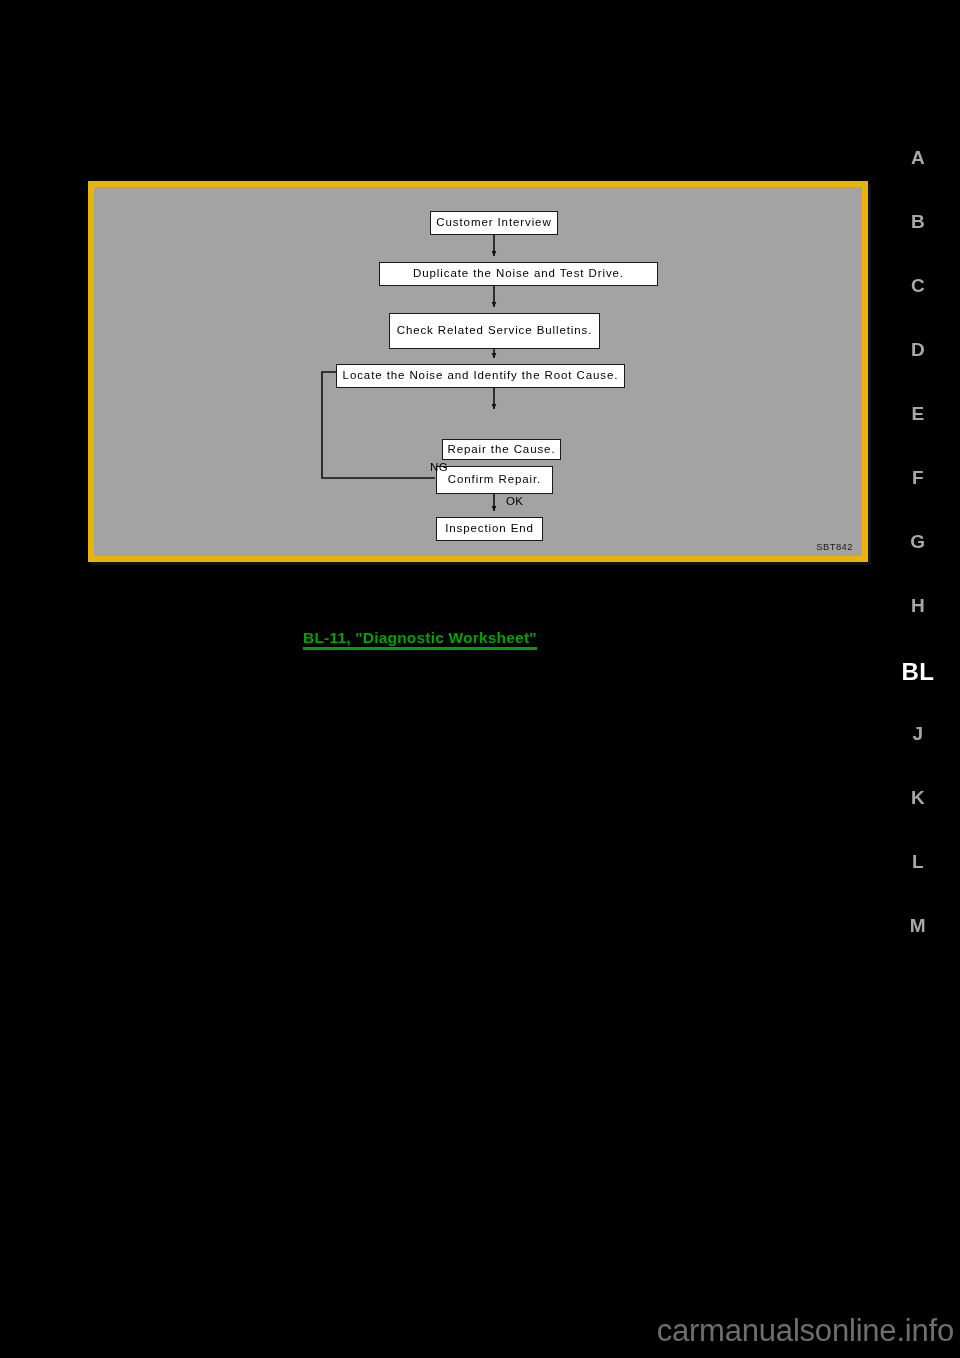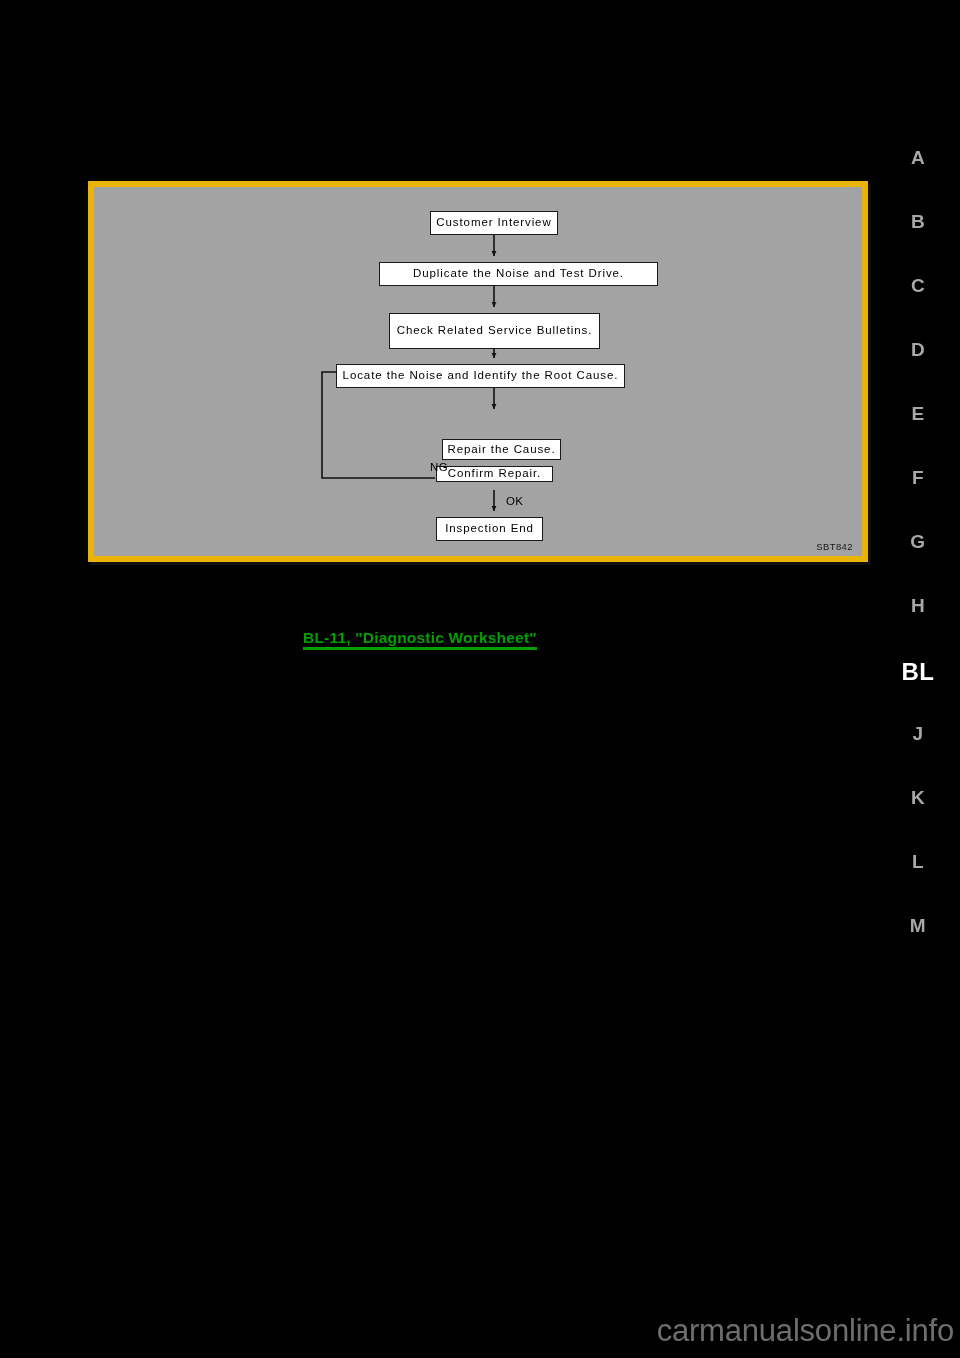--- a/index.html
+++ b/index.html
@@ -169,21 +169,21 @@
     </div>
 
     <div class="flow-box" style="left:242px; top:177px; width:289px; height:24px;">
       <span>Locate the Noise and Identify the Root Cause.</span>
     </div>
 
     <div class="flow-box" style="left:348px; top:228px; width:119px; height:21px;margin-top:24px;">
       <span>Repair the Cause.</span>
     </div>
 
-    <div class="flow-box" style="left:342px; top:279px; width:117px; height:16px;">
+    <div class="flow-box" style="left:342px; top:279px; width:117px; height:28px;">
       <span>Confirm Repair.</span>
     </div>
 
     <div class="flow-box" style="left:342px; top:330px; width:107px; height:24px;">
       <span>Inspection End</span>
     </div>
 
     <div class="edge-label" style="left:316px; top:275px;margin-left:20px;">NG</div>
 
     <div class="edge-label" style="left:412px; top:309px;">OK</div>

